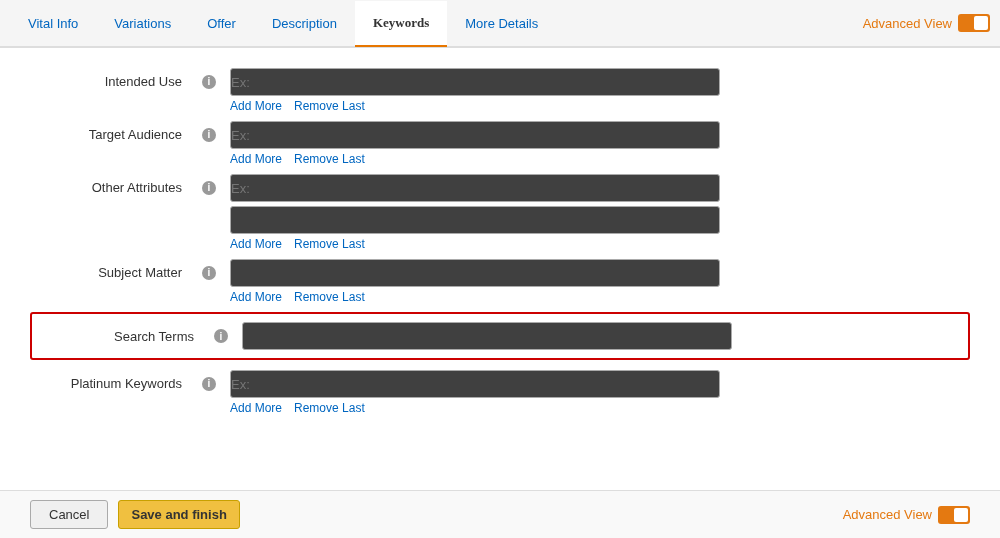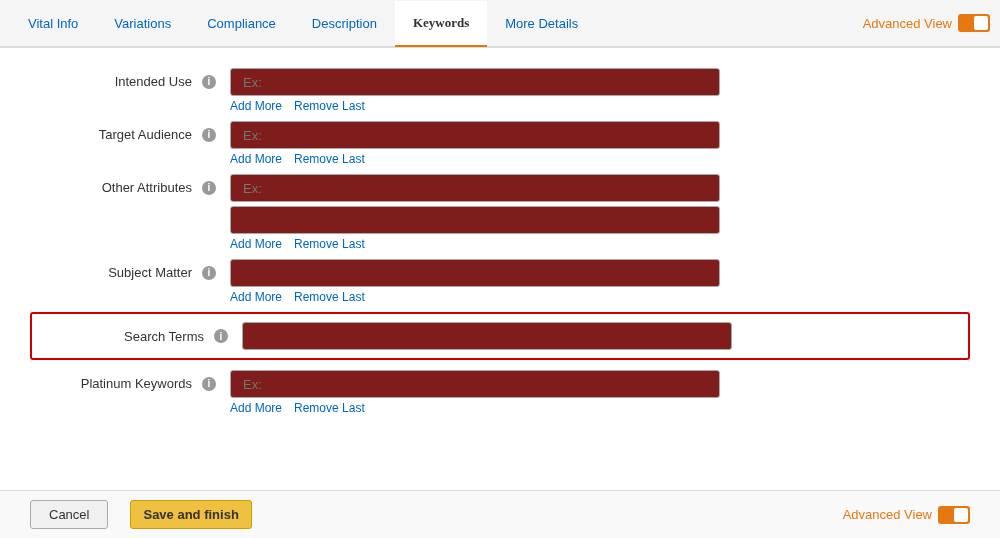--- a/index.html
+++ b/index.html
@@ -84,21 +84,21 @@
       width: 200px;
       min-width: 200px;
       text-align: right;
       padding-right: 14px;
       padding-top: 6px;
       color: #333;
       font-size: 13px;
       display: flex;
       align-items: center;
       justify-content: flex-end;
-      gap: 10px;
+      gap: 20px;
     }
     .info-icon {
       display: inline-flex;
       align-items: center;
       justify-content: center;
       width: 14px;
       height: 14px;
       border-radius: 50%;
       background: #999;
       color: #fff;
@@ -108,24 +108,24 @@
       flex-shrink: 0;
     }
     .form-inputs {
       flex: 1;
     }
     .form-input {
       width: 490px;
       height: 28px;
       border: 1px solid #aaa;
       border-radius: 3px;
-      padding: 4px 12px;
+      padding: 4px 0;
       font-size: 13px;
       color: #aaa;
-      background: #7f1d1d;
+      background: #404040;
     }
     .form-input.plain {
       color: #333;
     }
     .add-remove {
       display: flex;
       gap: 12px;
       margin-top: 3px;
     }
     .link-btn {
@@ -163,21 +163,21 @@
     .footer {
       display: flex;
       align-items: center;
       padding: 8px 30px;
       border-top: 1px solid #ddd;
       background: #f9f9f9;
       height: 48px;
     }
     .footer-left {
       display: flex;
-      gap: 22px;
+      gap: 10px;
     }
     .btn-cancel {
       padding: 6px 18px;
       background: #f0f0f0;
       border: 1px solid #aaa;
       border-radius: 3px;
       cursor: pointer;
       font-size: 13px;
       color: #333;
     }
@@ -200,21 +200,21 @@
       font-size: 13px;
       cursor: pointer;
     }
   </style>
 </head>
 <body>
 
 <div class="tab-bar">
   <div class="tab">Vital Info</div>
   <div class="tab">Variations</div>
-  <div class="tab">Compliance</div>
+  <div class="tab">Offer</div>
   <div class="tab">Description</div>
   <div class="tab active">Keywords</div>
   <div class="tab">More Details</div>
   <div class="advanced-view">
     <span>Advanced View</span>
     <span class="toggle-switch"></span>
   </div>
 </div>
 
 <div class="main-content">

